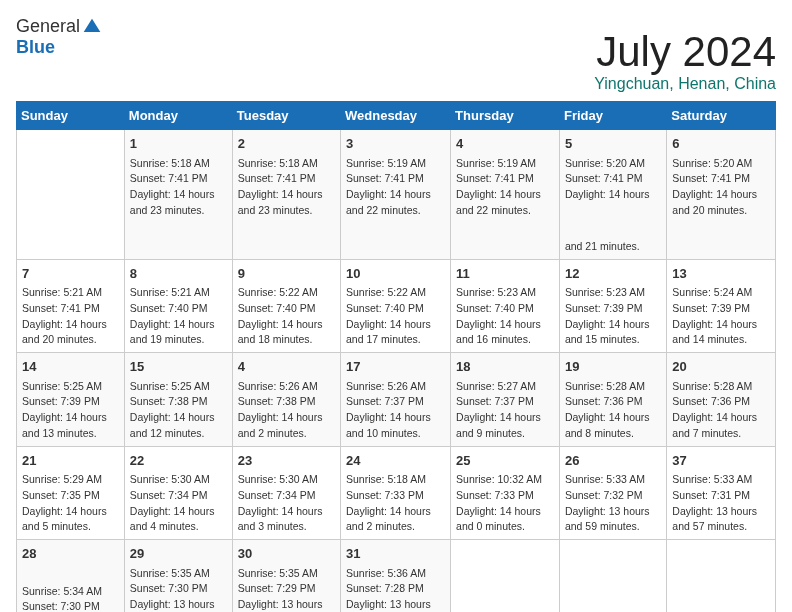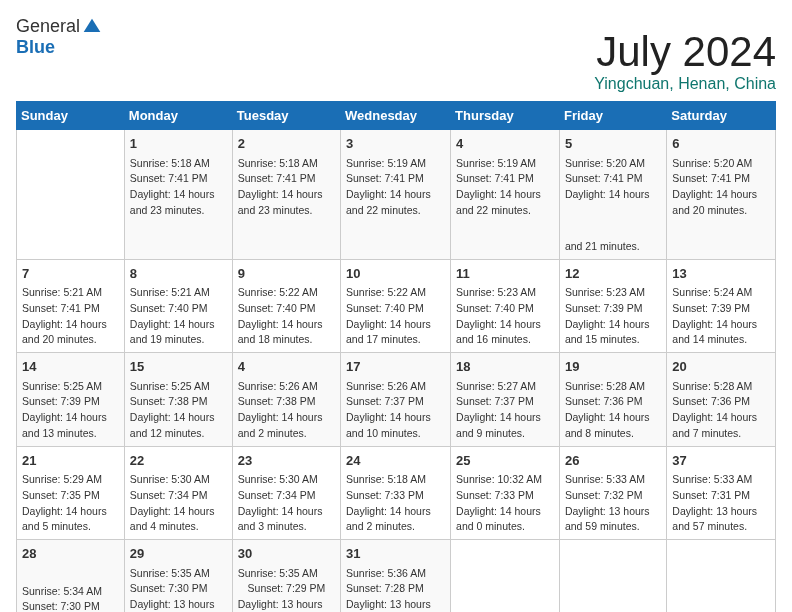--- a/index.html
+++ b/index.html
@@ -335,21 +335,21 @@
         <td>
           <span class="day-number">29</span>
           <span style="display: block;">Sunrise: 5:35 AM</span>
           <span style="display: block;">Sunset: 7:30 PM</span>
           <span style="display: block;">Daylight: 13 hours</span>
           <span style="display: block;">and 54 minutes.</span>
         </td>
         <td>
           <span class="day-number">30</span>
           <span style="display: block;">Sunrise: 5:35 AM</span>
-          <span style="display: block; text-align: center;">Sunset: 7:29 PM</span>
+          <span style="display: block;">Sunset: 7:29 PM</span>
           <span style="display: block;">Daylight: 13 hours</span>
           <span style="display: block;">and 53 minutes.</span>
         </td>
         <td>
           <span class="day-number">31</span>
           <span style="display: block;">Sunrise: 5:36 AM</span>
           <span style="display: block;">Sunset: 7:28 PM</span>
           <span style="display: block;">Daylight: 13 hours</span>
           <span style="display: block;">and 51 minutes.</span>
         </td>

